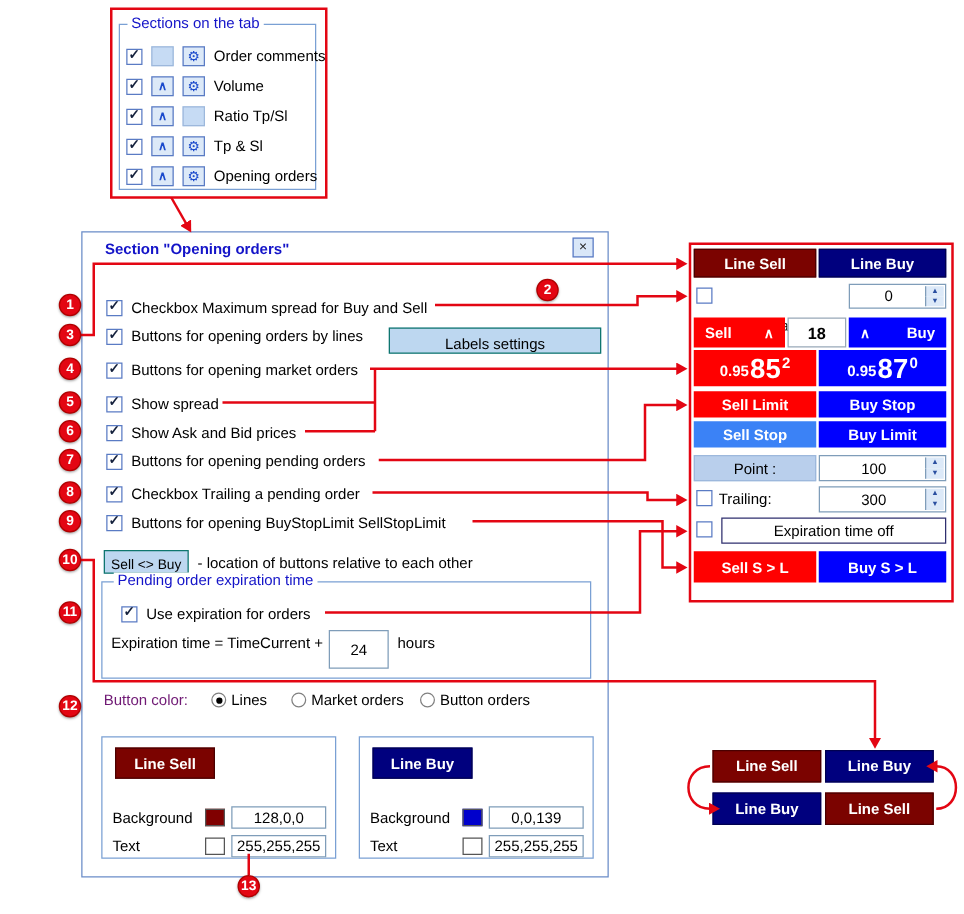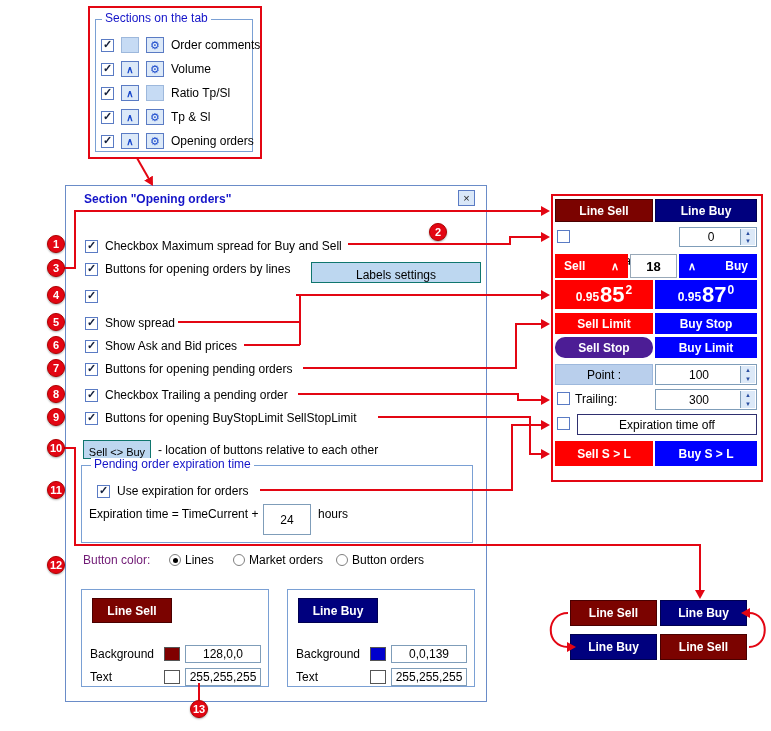--- a/index.html
+++ b/index.html
@@ -114,20 +114,21 @@
       <span class="lbl">Buttons for opening orders by lines</span>
     </div>
     <div class="abs bluebtn" style="left:245px;top:76px;width:170px;height:21px;">
         <span>Labels settings</span>
       </div>
 
     <div class="abs chkrow" style="left:19px;top:102px;">
       <span class="cb">
           <span class="tick">✓</span>
         </span>
+      <span class="lbl">Buttons for opening market orders</span>
     </div>
     <div class="abs chkrow" style="left:19px;top:129px;">
       <span class="cb">
           <span class="tick">✓</span>
         </span>
       <span class="lbl">Show spread</span>
     </div>
     <div class="abs chkrow" style="left:19px;top:152px;">
       <span class="cb">
           <span class="tick">✓</span>
@@ -241,21 +242,21 @@
       <span class="p-sup">2</span>
     </div>
     <div class="abs price" style="left: 102px; top: 84px; width: 102px; height: 29px; background: rgb(0, 0, 255);">
       <span class="p-small">0.95</span>
       <span class="p-big">87</span>
       <span class="p-sup">0</span>
     </div>
 
     <div class="abs btn" style="left: 2px; top: 117px; width: 98px; height: 21px; background: rgb(255, 0, 0);">Sell Limit</div>
     <div class="abs btn" style="left: 102px; top: 117px; width: 102px; height: 21px; background: rgb(0, 0, 255);">Buy Stop</div>
-    <div class="abs btn" style="left: 2px; top: 141px; width: 98px; height: 21px; background: #4c1d95; border-radius: 10px;">Sell Stop</div>
+    <div class="abs btn" style="left: 2px; top: 141px; width: 98px; height: 21px; background: #3b82f6;">Sell Stop</div>
     <div class="abs btn" style="left: 102px; top: 141px; width: 102px; height: 21px; background: rgb(0, 0, 255);">Buy Limit</div>
 
     <div class="abs pointlbl" style="left:2px;top:168px;width:98px;height:21px;">Point :</div>
     <div class="abs field" style="left:102px;top:168px;width:102px;height:21px;padding-right:14px;">
       <span>100</span>
       <span class="spin">
           <span class="spinbtn">▲</span>
           <span class="spinbtn">▼</span>
         </span>
     </div>

